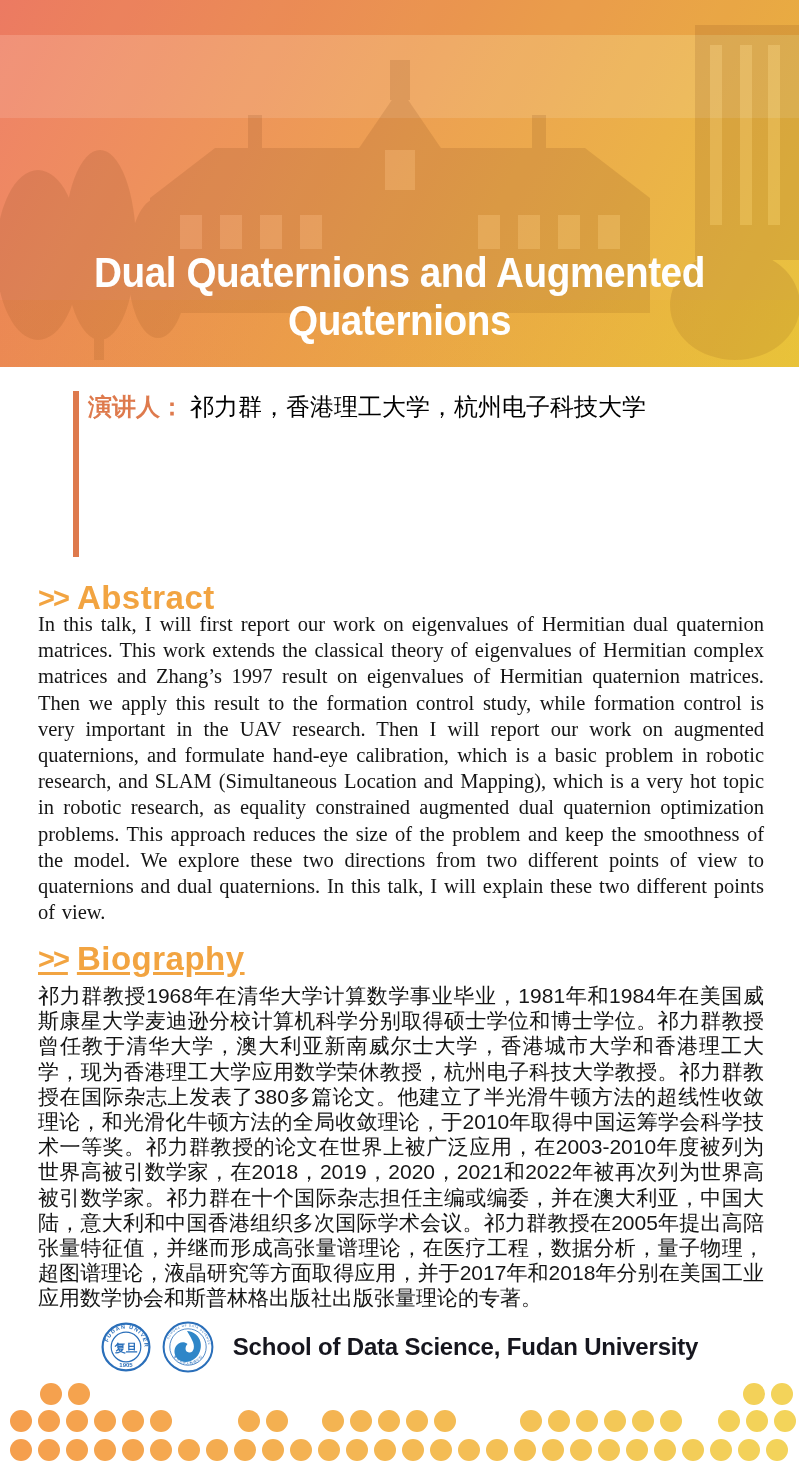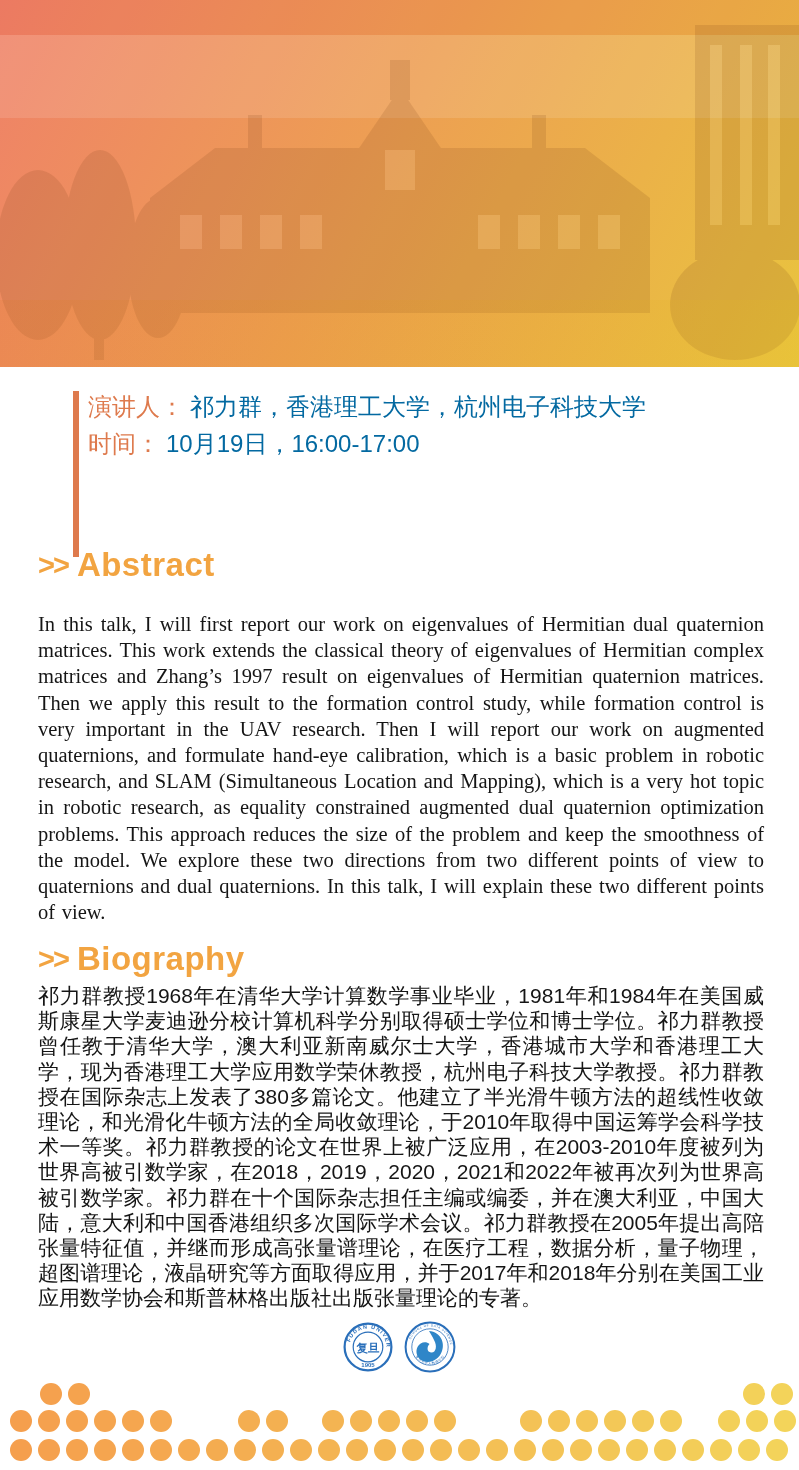--- a/index.html
+++ b/index.html
@@ -51,32 +51,32 @@
   }
   .info-bar{
     position:absolute;left:0;top:3px;width:6px;height:166px;
     background:#de7a4d;
   }
   .info-rows{margin-left:15px;}
   .info-row{
     height:37.4px;line-height:37.4px;
     font-size:24px;white-space:nowrap;
   }
-  .info-label{color:#de7a4d;font-weight:normal;}
-  .info-value{color:#0369a1;margin-left:6px;}
+  .info-label{color:#de7a4d;font-weight:bold;}
+  .info-value{color:#000000;margin-left:6px;}
 
   
   .sect-head{
     position:absolute;left:38px;
     color:#f2a441;font-weight:bold;font-size:33px;line-height:36px;
     letter-spacing:0.5px;
   }
   .sect-marker{font-size:29px;margin-right:9px;letter-spacing:-2px;vertical-align:1px;}
-  .abstract-head{top:547px;}
-  .bio-head{top:941px;}
+  .abstract-head{top:580px;}
+  .bio-head{top:941px;text-decoration:underline;}
 
   
   .abstract-body{
     position:absolute;left:38px;top:611px;width:726px;
     font-family:"Liberation Serif",serif;
     font-size:20.5px;line-height:26.2px;color:#151515;
     text-align:justify;word-spacing:1.5px;
   }
   .bio-body{
     position:absolute;left:38px;top:983px;width:726px;
@@ -138,30 +138,31 @@
         <rect x="385" y="150" width="30" height="40"></rect>
         <rect x="710" y="45" width="12" height="180"></rect>
           <rect x="740" y="45" width="12" height="180"></rect>
         <rect x="768" y="45" width="12" height="180"></rect>
       </g>
     </svg>
 
     <div class="lawn-band"></div>
 
 
+    <div class="title-block">
+      <span class="title-line">Dual Quaternions and Augmented</span>
+      <span class="title-line">Quaternions</span>
+    </div>
   </div>
 
   <div class="info">
     <div class="info-bar"></div>
     <div class="info-rows">
       <div class="info-row">
         <span class="info-label">演讲人：</span><span class="info-value">祁力群，香港理工大学，杭州电子科技大学</span>
-      </div>
-      <div class="info-row">
-        <span class="info-label">时间：</span><span class="info-value">10月19日，16:00-17:00</span>
       </div>
     </div>
   </div>
 
   <div class="sect-head abstract-head">
     <span class="sect-marker">&gt;&gt;</span><span>Abstract</span>
   </div>
   <div class="abstract-body">In this talk, I will first report our work on eigenvalues of Hermitian dual quaternion matrices. This work extends the classical theory of eigenvalues of Hermitian complex matrices and Zhang’s 1997 result on eigenvalues of Hermitian quaternion matrices. Then we apply this result to the formation control study, while formation control is very important in the UAV research. Then I will report our work on augmented quaternions, and formulate hand-eye calibration, which is a basic problem in robotic research, and SLAM (Simultaneous Location and Mapping), which is a very hot topic in robotic research, as equality constrained augmented dual quaternion optimization problems. This approach reduces the size of the problem and keep the smoothness of the model. We explore these two directions from two different points of view to quaternions and dual quaternions. In this talk, I will explain these two different points of view.</div>
 
   <div class="sect-head bio-head">
@@ -194,20 +195,21 @@
         <textPath href="#sdsTopArc" startOffset="12%">SCHOOL OF DATA SCIENCE</textPath>
       </text>
       <text font-size="3.4" fill="#2A6FBA" letter-spacing="0.5">
         <textPath href="#sdsBotArc" startOffset="18%">复旦大学大数据学院</textPath>
       </text>
       <path d="M25 10 C37 11 41 22 38 30 C35 39 26 43 19 40 C13 37.5 11 31 13.5 26
                C16 21 22 20 25.5 23 C22.5 26 23 31 27 31.5 C32 32 33.5 25 30 19
                C28.5 15.5 26.5 12.5 25 10 Z" fill="#2F86C8"></path>
     </svg>
 
+    <div class="footer-label">School of Data Science, Fudan University</div>
   </div>
 
   <div class="dots-layer" id="dotsLayer">
       <div class="dot" style="left: 40px; top: 1383px; background: rgb(245, 161, 78);"></div>
       <div class="dot" style="left: 68px; top: 1383px; background: rgb(245, 163, 78);"></div>
       <div class="dot" style="left: 743px; top: 1383px; background: rgb(243, 209, 89);"></div>
       <div class="dot" style="left: 771px; top: 1383px; background: rgb(243, 211, 90);"></div>
       <div class="dot" style="left: 10px; top: 1410px; background: rgb(245, 159, 77);"></div>
       <div class="dot" style="left: 38px; top: 1410px; background: rgb(245, 161, 78);"></div>
       <div class="dot" style="left: 66px; top: 1410px; background: rgb(245, 163, 78);"></div>

